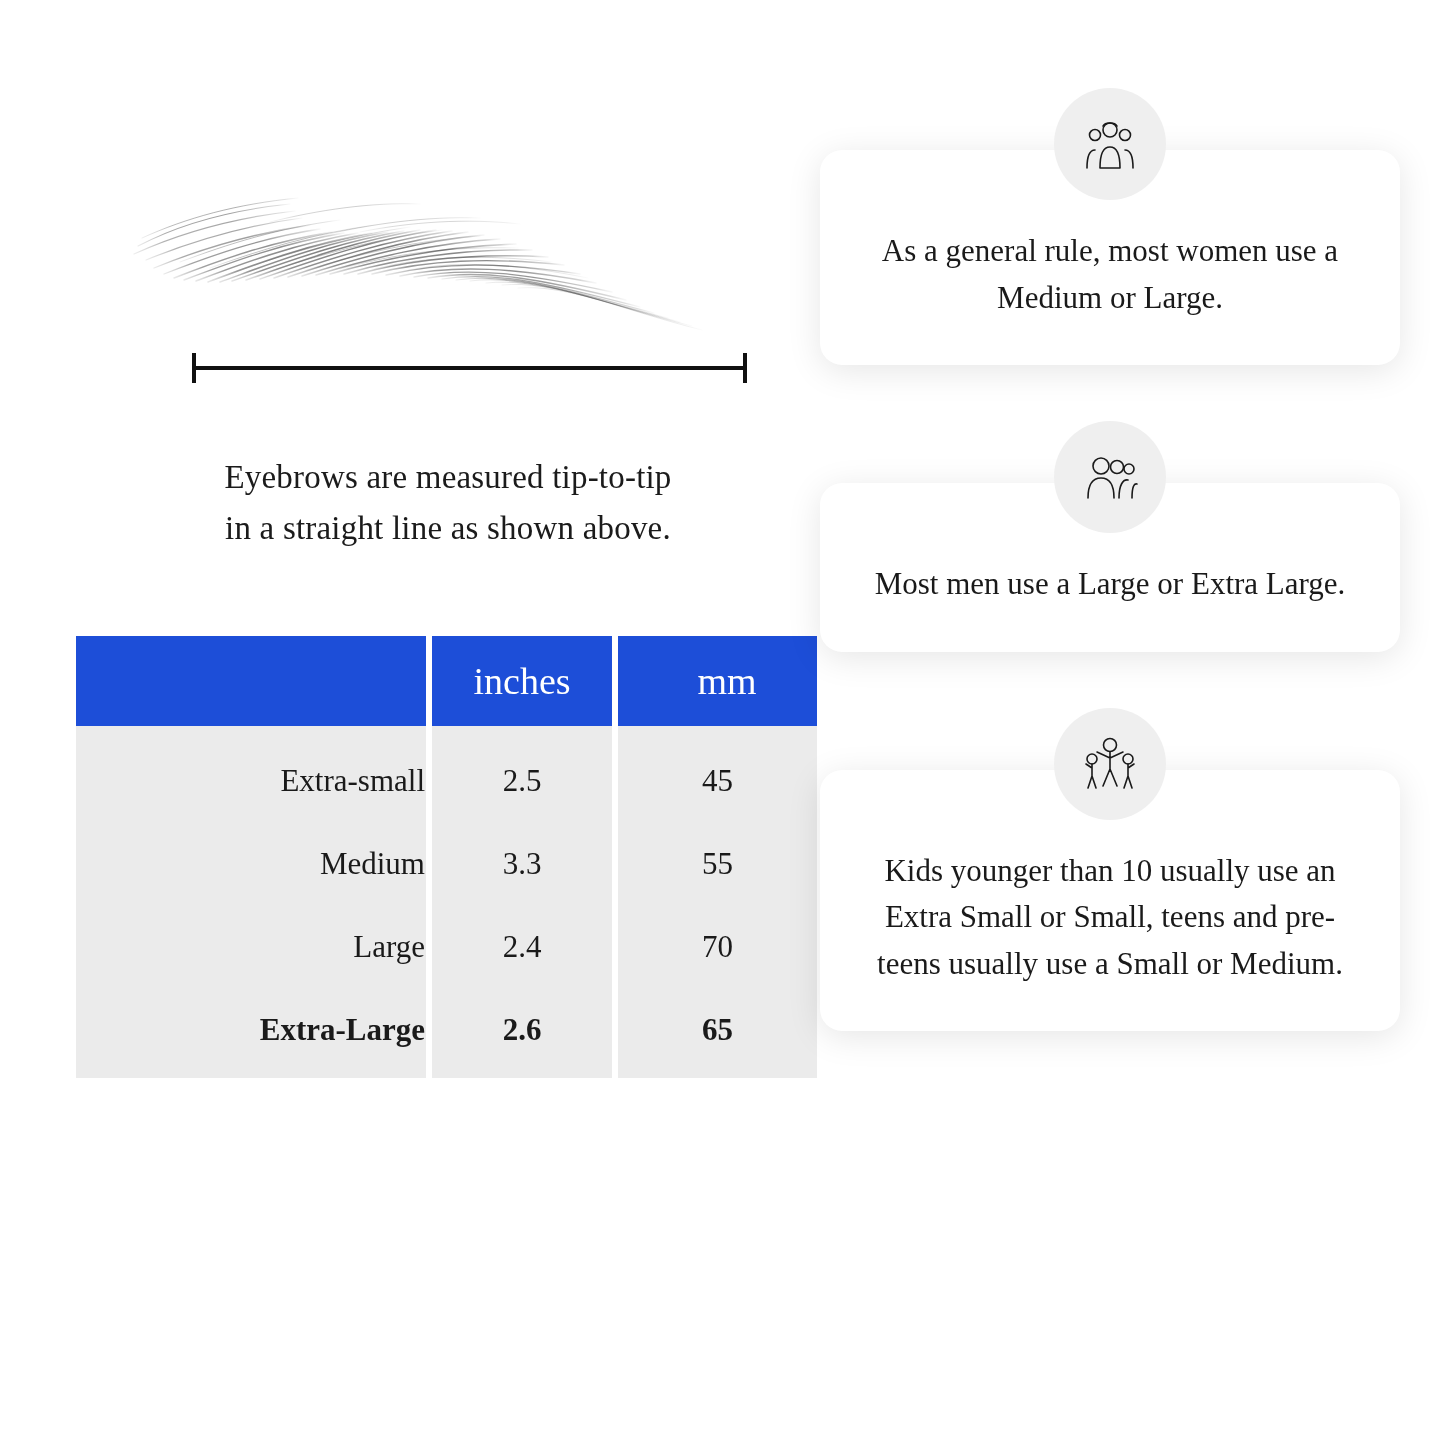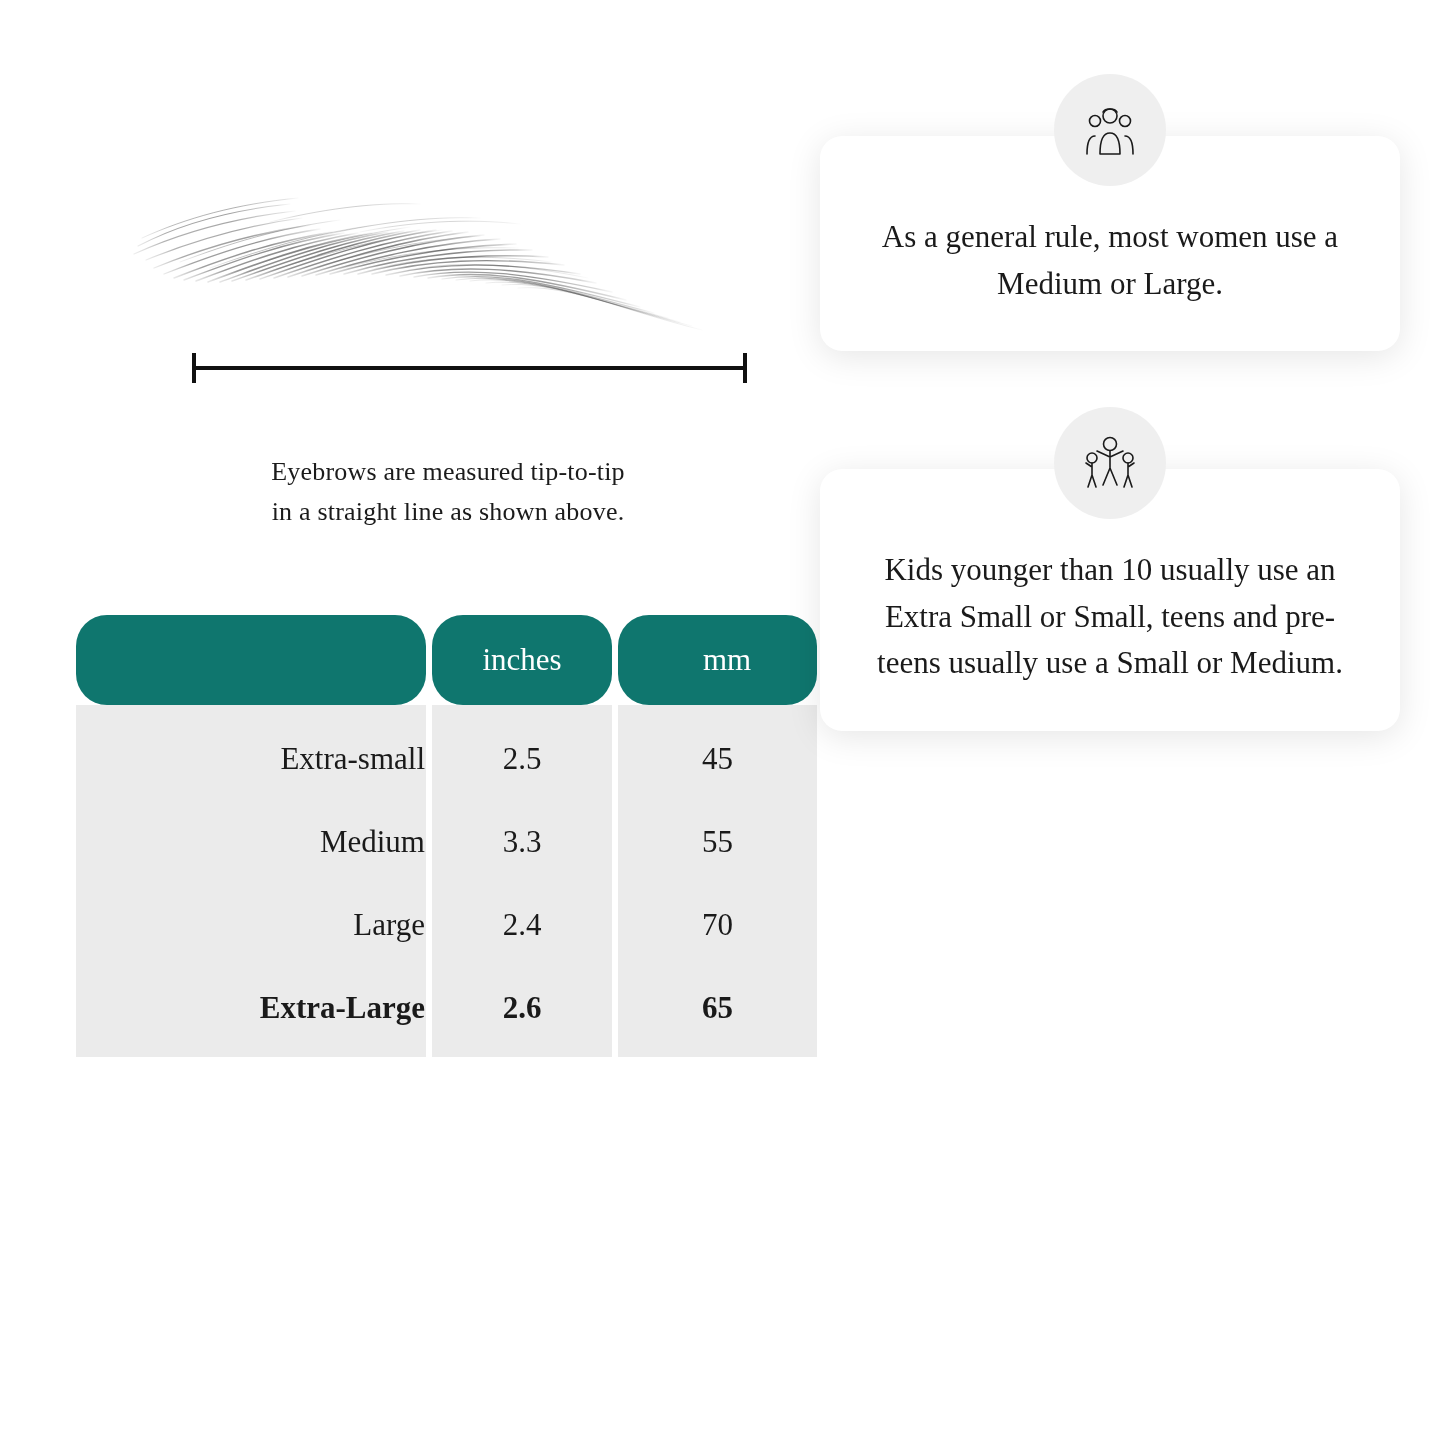--- a/index.html
+++ b/index.html
@@ -64,44 +64,43 @@
     background: #111;
   }
   .ruler-cap.left { left: 0; }
   .ruler-cap.right { right: 0; }
 
   .measure-caption {
     margin-top: 62px;
     width: 640px;
     margin-left: 58px;
     text-align: center;
-    font-size: 26px;
+    font-size: 33px;
     line-height: 1.55;
     color: #1b1b1b;
     letter-spacing: 0.2px;
   }
 
   
   .size-table {
     margin-top: 82px;
     margin-left: 0px;
     width: 697px;
     border-collapse: separate;
     border-spacing: 6px 0;
     table-layout: fixed;
   }
   .size-table thead th {
-    background: #0f766e;
+    background: #1d4ed8;
     color: #ffffff;
     font-weight: normal;
-    font-size: 31px;
+    font-size: 38px;
     height: 88px;
     vertical-align: middle;
     text-align: center;
-    border-radius: 31px;
   }
   .size-table thead th.blank-head {
     width: 348px;
   }
   .size-table thead th.col-in { width: 178px; }
   .size-table thead th.col-mm { width: 178px; padding-left: 20px; }
 
   .size-table tbody td {
     background: #ebebeb;
     font-size: 31px;
@@ -116,21 +115,21 @@
   .size-table tbody td.num {
     text-align: center;
   }
   .size-table tbody tr:first-child td { padding-top: 14px; }
   .size-table tbody tr:last-child td { padding-bottom: 8px; font-weight: bold; }
 
   
   .right-col {
     position: absolute;
     left: 820px;
-    top: 136px;
+    top: 150px;
     width: 580px;
   }
   .note-card {
     position: relative;
     background: #ffffff;
     border-radius: 22px;
     box-shadow: 0 6px 34px rgba(0,0,0,0.10);
     padding: 78px 46px 44px 46px;
     margin-bottom: 118px;
     text-align: center;
@@ -281,20 +280,33 @@
           <circle cx="16" cy="19" r="5.5"></circle>
           <path d="M8 52 C8 40 10 34 16 34"></path>
           <circle cx="46" cy="19" r="5.5"></circle>
           <path d="M54 52 C54 40 52 34 46 34"></path>
           <path d="M24 10 C26 6 36 6 38 10"></path>
         </svg>
       </div>
       <div class="note-text">As a general rule, most women use a Medium or Large.</div>
     </div>
 
+    <div class="note-card card-2">
+      <div class="icon-badge">
+        <svg width="62" height="52" viewBox="0 0 62 52" fill="none" stroke="#1a1a1a" stroke-width="1.6" stroke-linecap="round" stroke-linejoin="round">
+          <circle cx="22" cy="15" r="8"></circle>
+          <path d="M9 47 C9 33 14 27 22 27 C30 27 35 33 35 47"></path>
+          <circle cx="38" cy="16" r="6.5"></circle>
+          <path d="M40 47 C40 34 44 28 49 29"></path>
+          <circle cx="50" cy="18" r="5"></circle>
+          <path d="M53 47 C53 36 55 32 58 33"></path>
+        </svg>
+      </div>
+      <div class="note-text">Most men use a Large or Extra Large.</div>
+    </div>
 
     <div class="note-card card-3">
       <div class="icon-badge">
         <svg width="58" height="60" viewBox="0 0 58 60" fill="none" stroke="#1a1a1a" stroke-width="1.6" stroke-linecap="round" stroke-linejoin="round">
           <circle cx="29" cy="11" r="6.5"></circle>
           <path d="M29 18 L29 35 M29 24 L16 18 M29 24 L42 18 M29 35 L22 52 M29 35 L36 52"></path>
           <circle cx="11" cy="25" r="5"></circle>
           <path d="M11 30 L11 42 M11 34 L5 30 M11 42 L7 54 M11 42 L15 54"></path>
           <circle cx="47" cy="25" r="5"></circle>
           <path d="M47 30 L47 42 M47 34 L53 30 M47 42 L43 54 M47 42 L51 54"></path>

